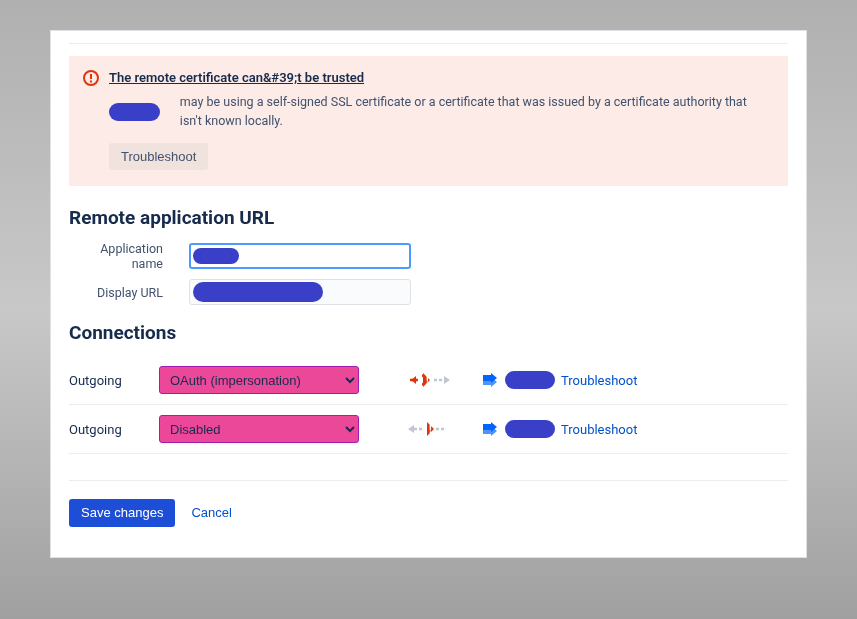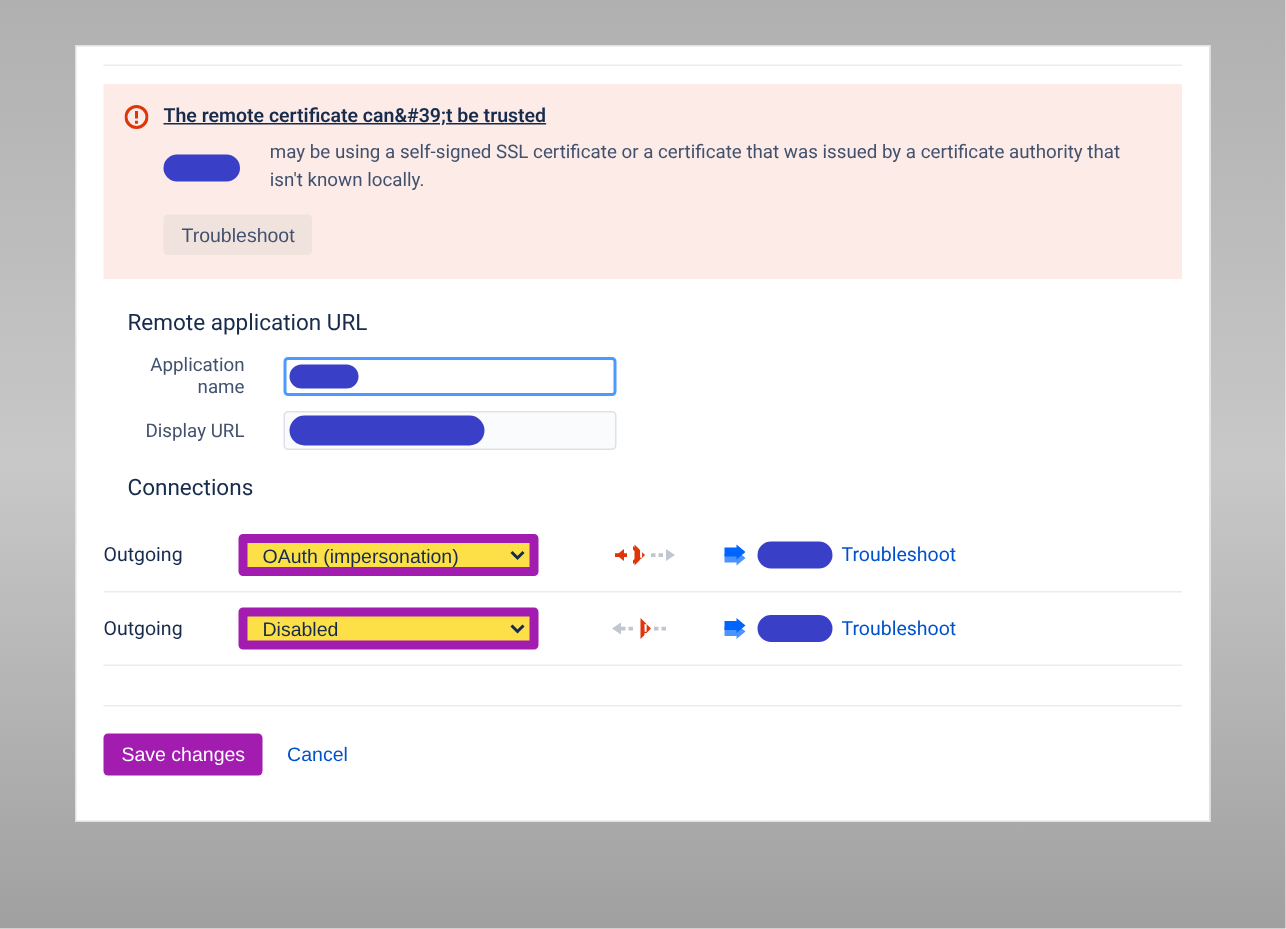--- a/index.html
+++ b/index.html
@@ -64,34 +64,34 @@
     border-radius: 3px;
     cursor: pointer;
     border: none;
     line-height: 1.2;
   }
   .btn-subtle {
     background: #f0e2dc;
     color: #42526e;
   }
   .btn-primary {
-    background: #a21caf;
+    background: #1d4ed8;
     color: #fff;
     font-weight: 500;
   }
   .btn-link {
     background: none;
     color: #0052cc;
     padding: 6px 8px;
   }
   h3.section {
-    font-size: 15px;
-    font-weight: 400;
-    color: #172b4d;
-    margin: 16px 0 12px 16px;
+    font-size: 19px;
+    font-weight: 700;
+    color: #172b4d;
+    margin: 16px 0 12px 0;
   }
   .form-row {
     display: flex;
     align-items: center;
     margin-bottom: 8px;
   }
   .form-label {
     width: 120px;
     text-align: right;
     font-size: 12.5px;
@@ -133,23 +133,23 @@
     color: #6b778c;
     border-bottom: 1px solid #ebecf0;
   }
   .col-direction { width: 90px; }
   .col-local { width: 220px; }
   .col-icons { width: 100px; display: flex; align-items: center; justify-content: center; gap: 2px; }
   .col-remote { flex: 1; display: flex; align-items: center; gap: 6px; }
   select.conn-select {
     width: 200px;
     height: 28px;
-    border: 6px solid #a21caf;
+    border: 1px solid #a21caf;
     border-radius: 3px;
-    background: #fde047;
+    background: #ec4899;
     font-size: 13px;
     padding: 0 6px;
     color: #172b4d;
   }
   .link {
     color: #0052cc;
     font-size: 13px;
     cursor: pointer;
   }
   .actions {

